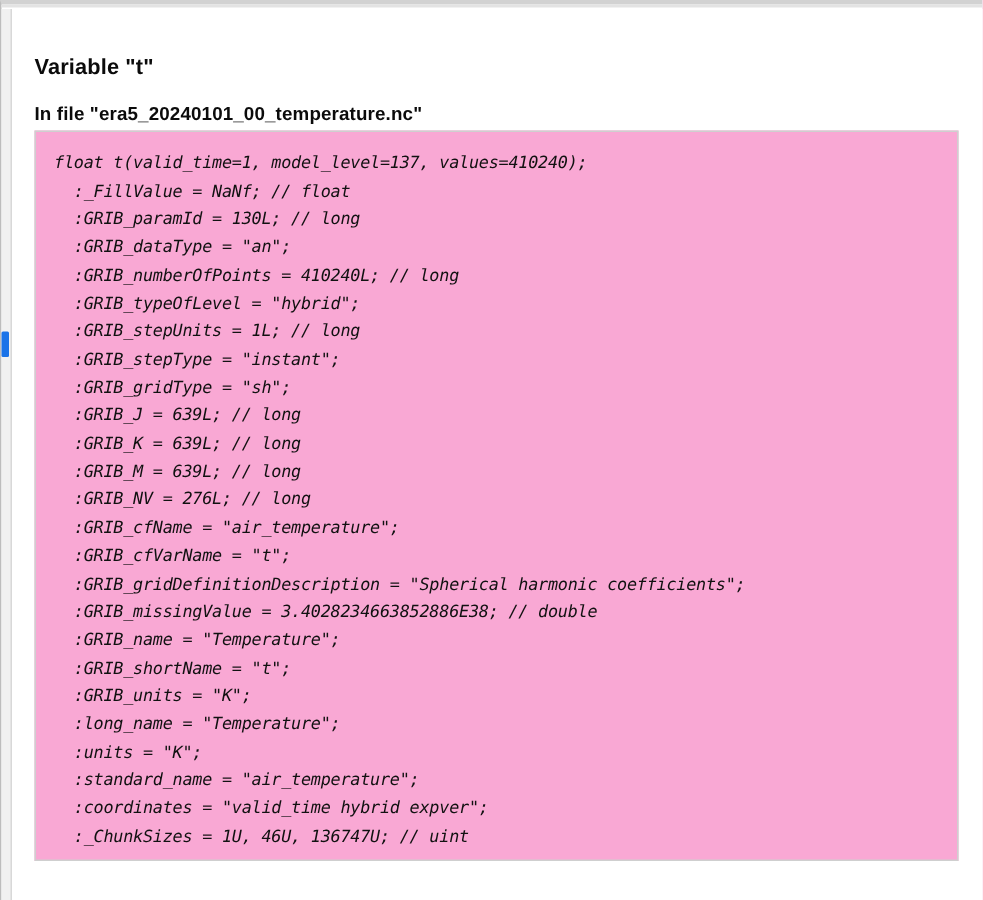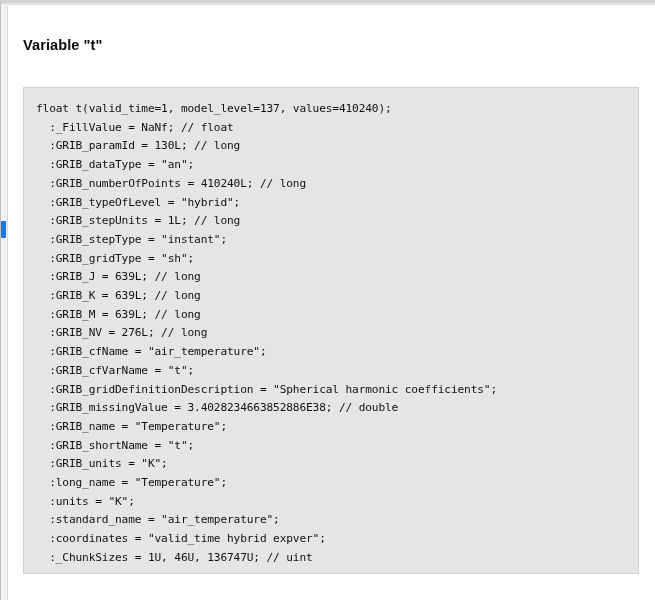--- a/index.html
+++ b/index.html
@@ -85,24 +85,25 @@
     white-space: nowrap;
   }
 
   
   #cdl-block {
     position: absolute;
     top: 81px;
     left: 14px;
     width: 616px;
     height: 487px;
-    background: #e5e5e5;
+    background: #f9a8d4;
     border: 1px solid #cfcfcf;
     box-sizing: border-box;
     overflow: hidden;
+    font-style: italic;
   }
   #cdl-pre {
     margin: 0;
     padding: 12px 0 0 12px;
     font-family: "DejaVu Sans Mono", "Liberation Mono", monospace;
     font-size: 11.2px;
     line-height: 18.7px;
     color: #111111;
     white-space: pre;
     letter-spacing: -0.15px;
@@ -121,19 +122,20 @@
   <div id="chrome-top-shade"></div>
 
   <div id="scroll-gutter">
     <div id="scroll-thumb"></div>
   </div>
 
   <div id="content">
 
     <div class="page-title">Variable "t"</div>
 
+    <div class="file-subtitle">In file "era5_20240101_00_temperature.nc"</div>
 
     <div id="cdl-block">
       <pre id="cdl-pre"><span class="cdl-line">float t(valid_time=1, model_level=137, values=410240);</span><span class="cdl-line">  :_FillValue = NaNf; // float</span><span class="cdl-line">  :GRIB_paramId = 130L; // long</span><span class="cdl-line">  :GRIB_dataType = "an";</span><span class="cdl-line">  :GRIB_numberOfPoints = 410240L; // long</span><span class="cdl-line">  :GRIB_typeOfLevel = "hybrid";</span><span class="cdl-line">  :GRIB_stepUnits = 1L; // long</span><span class="cdl-line">  :GRIB_stepType = "instant";</span><span class="cdl-line">  :GRIB_gridType = "sh";</span><span class="cdl-line">  :GRIB_J = 639L; // long</span><span class="cdl-line">  :GRIB_K = 639L; // long</span><span class="cdl-line">  :GRIB_M = 639L; // long</span><span class="cdl-line">  :GRIB_NV = 276L; // long</span><span class="cdl-line">  :GRIB_cfName = "air_temperature";</span><span class="cdl-line">  :GRIB_cfVarName = "t";</span><span class="cdl-line">  :GRIB_gridDefinitionDescription = "Spherical harmonic coefficients";</span><span class="cdl-line">  :GRIB_missingValue = 3.4028234663852886E38; // double</span><span class="cdl-line">  :GRIB_name = "Temperature";</span><span class="cdl-line">  :GRIB_shortName = "t";</span><span class="cdl-line">  :GRIB_units = "K";</span><span class="cdl-line">  :long_name = "Temperature";</span><span class="cdl-line">  :units = "K";</span><span class="cdl-line">  :standard_name = "air_temperature";</span><span class="cdl-line">  :coordinates = "valid_time hybrid expver";</span><span class="cdl-line">  :_ChunkSizes = 1U, 46U, 136747U; // uint</span></pre>
     </div>
 
   </div>
 </div>
 
 </body></html>

